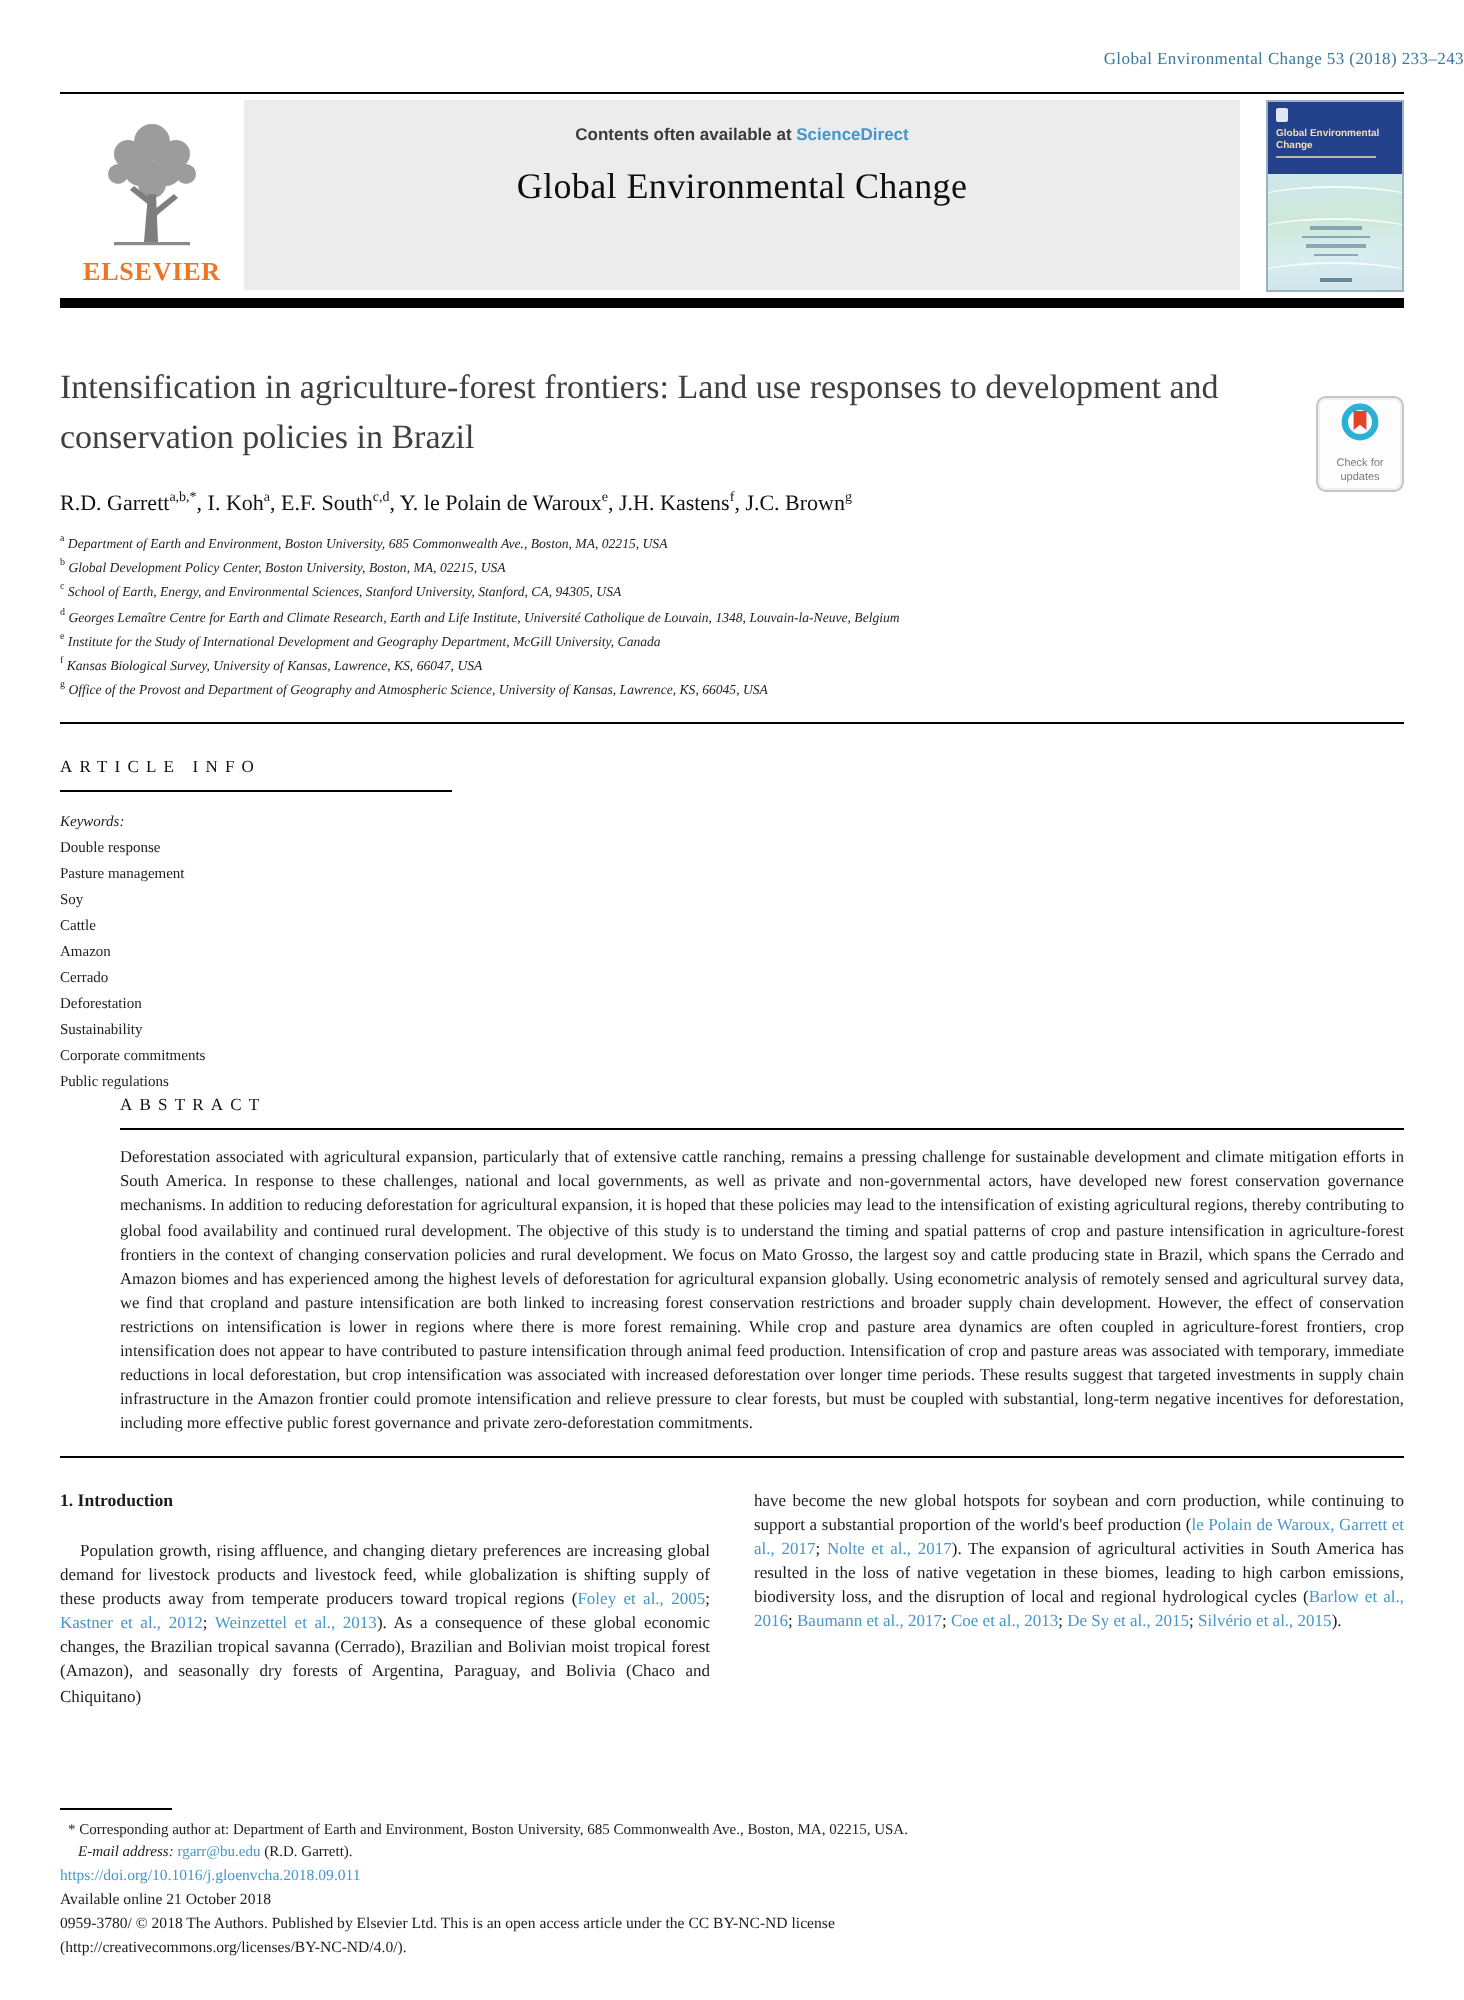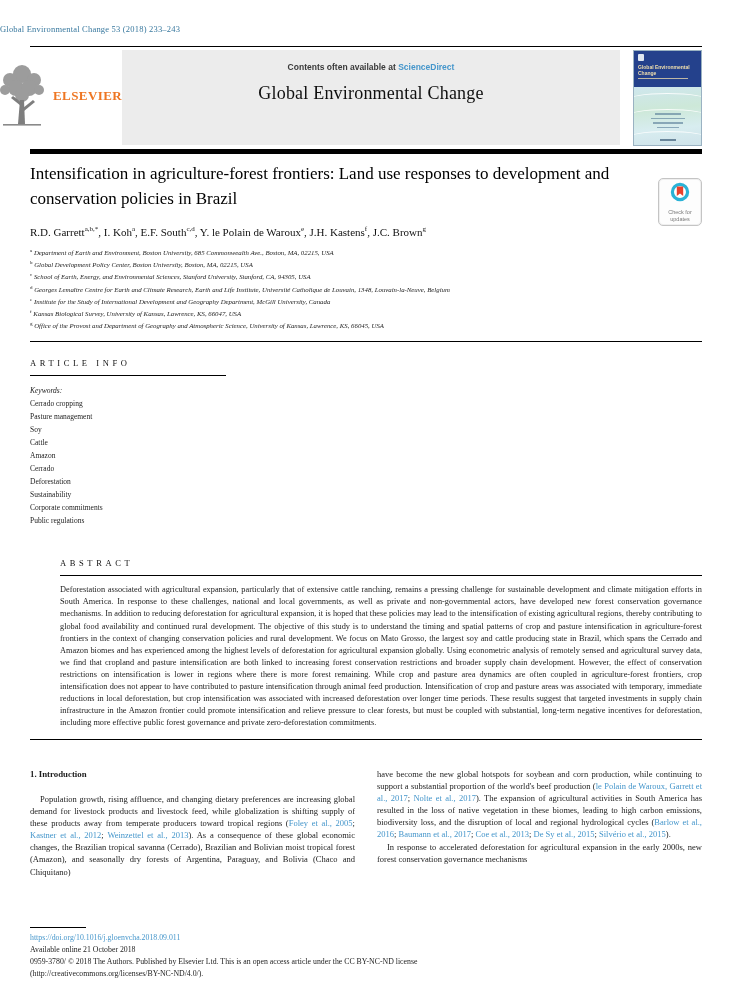--- a/index.html
+++ b/index.html
@@ -1,70 +1,70 @@
 <!DOCTYPE html>
 <html><head>
 <meta charset="utf-8">
 <style>
   html,body{margin:0;padding:0;background:#ffffff;}
   .page{width:732px;height:1000px;position:relative;margin:0 auto;background:#fff;
         font-family:"Liberation Serif",serif;color:#1c1c1c;overflow:hidden;}
   .content{margin:0 30px;position:relative;}
 
   
-  .citation-line{padding-top:24px;text-align:left;font-size:8.5px;color:#38789e;letter-spacing:.2px;}
+  .citation-line{padding-top:24px;text-align:right;font-size:8.5px;color:#38789e;letter-spacing:.2px;}
 
   .rule-thin{border-top:1.5px solid #000;margin-top:12px;}
   .rule-thick{height:5px;background:#000;margin-top:4px;}
 
   
   .banner{display:flex;margin-top:3px;height:95px;align-items:stretch;}
-  .logo-box{width:92px;display:flex;flex-direction:row;align-items:center;justify-content:flex-end;padding-bottom:1px;}
+  .logo-box{width:92px;display:flex;flex-direction:column;align-items:center;justify-content:flex-end;padding-bottom:1px;}
   .elsevier-word{font-family:"Liberation Serif",serif;font-weight:bold;font-size:13px;color:#ee7623;letter-spacing:.4px;margin-top:-2px;}
   .banner-center{flex:1;background:#ececec;text-align:center;padding-top:12px;}
   .contents-line,.homepage-line{font-family:"Liberation Sans",sans-serif;font-size:8.5px;font-weight:bold;color:#3a3a3a;}
   .journal-title{font-size:18px;color:#0f0f0f;margin-top:11px;margin-bottom:13px;letter-spacing:.2px;}
   .lnk{color:#4596cb;}
   .it{font-style:italic;}
 
   
   .cover-thumb{width:69px;height:96px;margin-left:13px;border:1px solid #9ab2c2;box-sizing:border-box;display:flex;flex-direction:column;}
   .cover-top{height:33px;background:#24418c;padding:3px 4px 0 4px;position:relative;}
   .cover-minilogo{width:6px;height:7px;background:#dfe8f2;border-radius:1px;margin-bottom:3px;}
   .cover-title{font-family:"Liberation Sans",sans-serif;font-size:5px;font-weight:bold;color:#f0dfae;line-height:1.2;}
   .cover-subbar{height:1px;background:rgba(240,223,174,.75);width:85%;margin-top:2px;}
   .cover-body{flex:1;position:relative;background:linear-gradient(175deg,#cfe7ee 0%,#cde8d8 38%,#d8edf0 70%,#cfe3ea 100%);overflow:hidden;}
   .cover-wave{position:absolute;left:-8px;right:-8px;height:14px;border-radius:50%;border-top:1.5px solid rgba(255,255,255,.85);}
   .cover-textbar{position:relative;margin:0 auto;background:#49708e;opacity:.55;height:1.5px;}
   .cover-bottombar{position:absolute;bottom:4px;left:50%;transform:translateX(-50%);width:16px;height:2px;background:#3c5d77;opacity:.7;}
 
   
   .title-row{position:relative;}
-  .article-title{font-weight:normal;font-size:17px;line-height:1.45;margin:8px 90px 0 0;color:#000000;}
+  .article-title{font-weight:normal;font-size:17px;line-height:1.45;margin:28px 90px 0 0;color:#404040;}
   .check-badge{position:absolute;top:16px;right:0;width:42px;height:46px;border:1px solid #c4c4c4;border-radius:5px;
                background:#fdfdfd;box-shadow:0 0 0 1px #efefef inset;display:flex;flex-direction:column;align-items:center;justify-content:center;}
   .check-badge-label{font-family:"Liberation Sans",sans-serif;font-size:5.5px;color:#7a7a7a;text-align:center;line-height:1.25;margin-top:2px;width:30px;}
 
   
   .authors-line{margin-top:15px;font-size:11px;color:#111;}
   .authors-line sup{font-size:7px;}
   .affiliations{margin-top:9px;font-size:6.8px;font-style:italic;line-height:1.78;color:#222;}
   .affiliations sup{font-size:5px;font-style:normal;}
 
   
   .info-abstract{display:flex;margin-top:16px;flex-direction:column;}
   .article-info-col{width:196px;flex:none;}
-  .abstract-col{flex:1;margin-left:30px;margin-top:31px;}
+  .abstract-col{flex:1;margin-left:30px;}
   .block-heading{font-size:8.5px;letter-spacing:3.6px;color:#111;padding-bottom:7px;border-bottom:1.2px solid #000;}
   .keywords{margin-top:8px;font-size:7.5px;line-height:1.74;}
   .keywords-label{font-style:italic;}
   .abstract-text{margin:8px 0 0 0;font-size:8.3px;line-height:1.45;text-align:justify;}
 
   
-  .two-col{display:flex;gap:22px;margin-top:28px;font-size:8.5px;line-height:1.42;text-align:justify;}
+  .two-col{display:flex;gap:22px;margin-top:15px;font-size:8.5px;line-height:1.42;text-align:justify;}
   .col{flex:1;min-width:0;}
   .intro-heading{font-size:8.8px;font-weight:bold;margin:0 0 13px 0;text-align:left;}
   .body-p{margin:0;}
   .body-p.indent{text-indent:10px;}
   .body-p + .body-p{margin-top:1px;}
 
   
   .page-footer{position:absolute;left:30px;right:30px;bottom:20px;}
   .fn-rule{width:56px;border-top:1px solid #000;margin-bottom:4px;}
   .footnote{font-size:7.5px;line-height:1.5;}
@@ -161,21 +161,21 @@
       </div>
 
     <div class="rule-thin" style="margin-top:9px;"></div>
 
     <div class="info-abstract">
       <div class="article-info-col">
         <div class="block-heading">ARTICLE INFO</div>
         <div class="keywords">
           <div class="keywords-label">Keywords:</div>
           <div>
-              <div>Cerrado cropping</div>
+              <div>Double response</div>
               <div>Pasture management</div>
               <div>Soy</div>
               <div>Cattle</div>
               <div>Amazon</div>
               <div>Cerrado</div>
               <div>Deforestation</div>
               <div>Sustainability</div>
               <div>Corporate commitments</div>
               <div>Public regulations</div>
             </div>
@@ -189,27 +189,30 @@
 
     <div class="rule-thin" style="margin-top:10px;"></div>
 
     <div class="two-col">
       <div class="col">
         <h3 class="intro-heading">1. Introduction</h3>
         <p class="body-p indent"><span>Population growth, rising affluence, and changing dietary preferences are increasing global demand for livestock products and livestock feed, while globalization is shifting supply of these products away from temperate producers toward tropical regions (</span><span class="lnk">Foley et al., 2005</span><span>; </span><span class="lnk">Kastner et al., 2012</span><span>; </span><span class="lnk">Weinzettel et al., 2013</span><span>). As a consequence of these global economic changes, the Brazilian tropical savanna (Cerrado), Brazilian and Bolivian moist tropical forest (Amazon), and seasonally dry forests of Argentina, Paraguay, and Bolivia (Chaco and Chiquitano)</span></p>
       </div>
       <div class="col">
         <p class="body-p"><span>have become the new global hotspots for soybean and corn production, while continuing to support a substantial proportion of the world's beef production (</span><span class="lnk">le Polain de Waroux, Garrett et al., 2017</span><span>; </span><span class="lnk">Nolte et al., 2017</span><span>). The expansion of agricultural activities in South America has resulted in the loss of native vegetation in these biomes, leading to high carbon emissions, biodiversity loss, and the disruption of local and regional hydrological cycles (</span><span class="lnk">Barlow et al., 2016</span><span>; </span><span class="lnk">Baumann et al., 2017</span><span>; </span><span class="lnk">Coe et al., 2013</span><span>; </span><span class="lnk">De Sy et al., 2015</span><span>; </span><span class="lnk">Silvério et al., 2015</span><span>).</span></p>
-        <p class="body-p indent"><span>In response to accelerated deforestation for agricultural expansion in the early 2000s, new forest conservation governance mechanisms</span></p>
       </div>
     </div>
   </div>
 
   <div class="page-footer">
     <div class="fn-rule"></div>
+    <div class="footnote">
+      <div class="fn1">* Corresponding author at: Department of Earth and Environment, Boston University, 685 Commonwealth Ave., Boston, MA, 02215, USA.</div>
+      <div class="fn2"><span class="it">E-mail address: </span><span class="lnk">rgarr@bu.edu</span><span> (R.D. Garrett).</span></div>
+    </div>
     <div class="bottom-block">
       <div><span class="lnk">https://doi.org/10.1016/j.gloenvcha.2018.09.011</span></div>
       <div>Available online 21 October 2018</div>
       <div>0959-3780/ © 2018 The Authors. Published by Elsevier Ltd. This is an open access article under the CC BY-NC-ND license</div>
       <div>(http://creativecommons.org/licenses/BY-NC-ND/4.0/).</div>
     </div>
   </div>
 
 </div>
 

